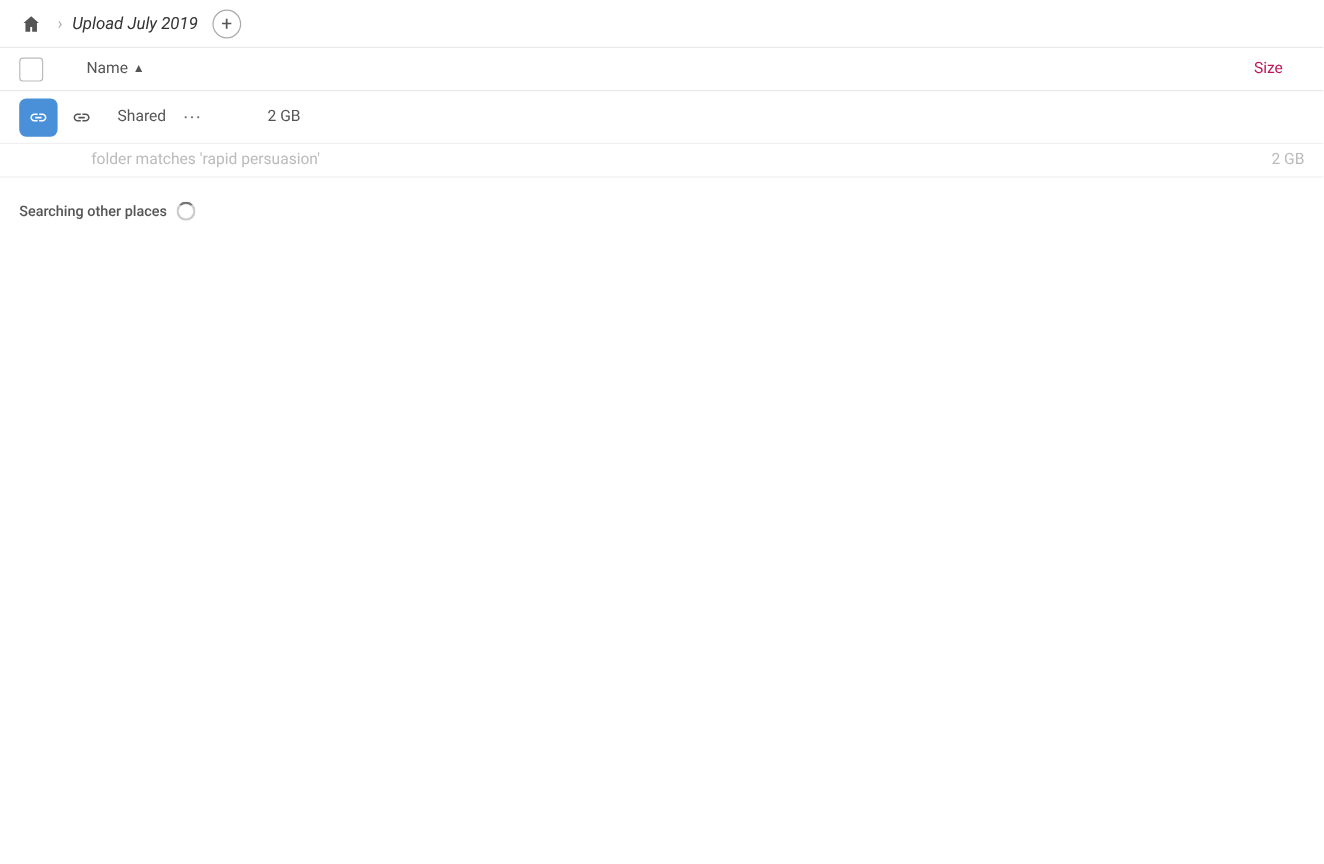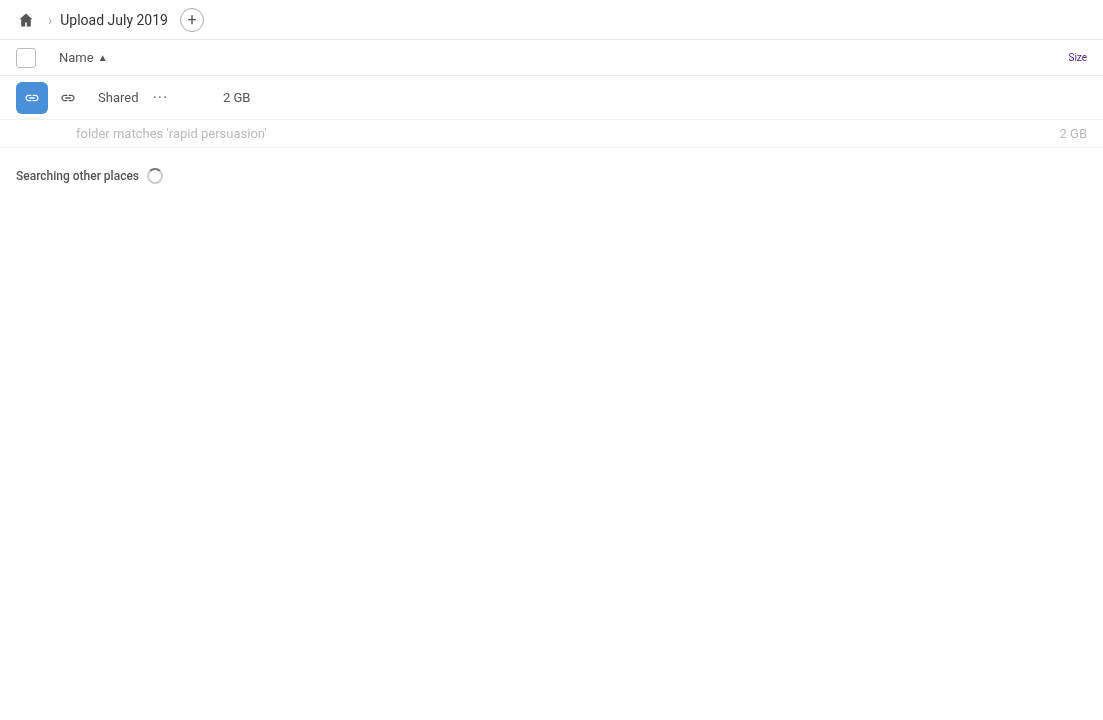--- a/index.html
+++ b/index.html
@@ -46,20 +46,21 @@
     .breadcrumb-separator {
       color: #aaa;
       font-size: 14px;
       margin: 0 2px;
     }
 
     .breadcrumb-title {
       font-size: 14px;
       color: #333;
       font-weight: 400;
+      font-style: italic;
     }
 
     .add-btn {
       display: flex;
       align-items: center;
       justify-content: center;
       width: 24px;
       height: 24px;
       border: 1.5px solid #aaa;
       border-radius: 50%;
@@ -93,34 +94,34 @@
       flex-shrink: 0;
     }
 
     .col-name {
       display: flex;
       align-items: center;
       gap: 4px;
       font-size: 13px;
       color: #555;
       flex: 1;
-      margin-left: 15px;
+      margin-left: 28px;
       cursor: pointer;
     }
 
     .col-name-arrow {
       font-size: 10px;
       color: #555;
     }
 
     .col-size-header {
-      font-size: 10px;
-      color: #4c1d95;
+      font-size: 13px;
+      color: #be185d;
       width: 60px;
-      text-align: right;
+      text-align: center;
     }
 
     
     .file-row {
       display: flex;
       align-items: center;
       height: 44px;
       padding: 0 16px;
       border-bottom: 1px solid #f0f0f0;
       cursor: pointer;

